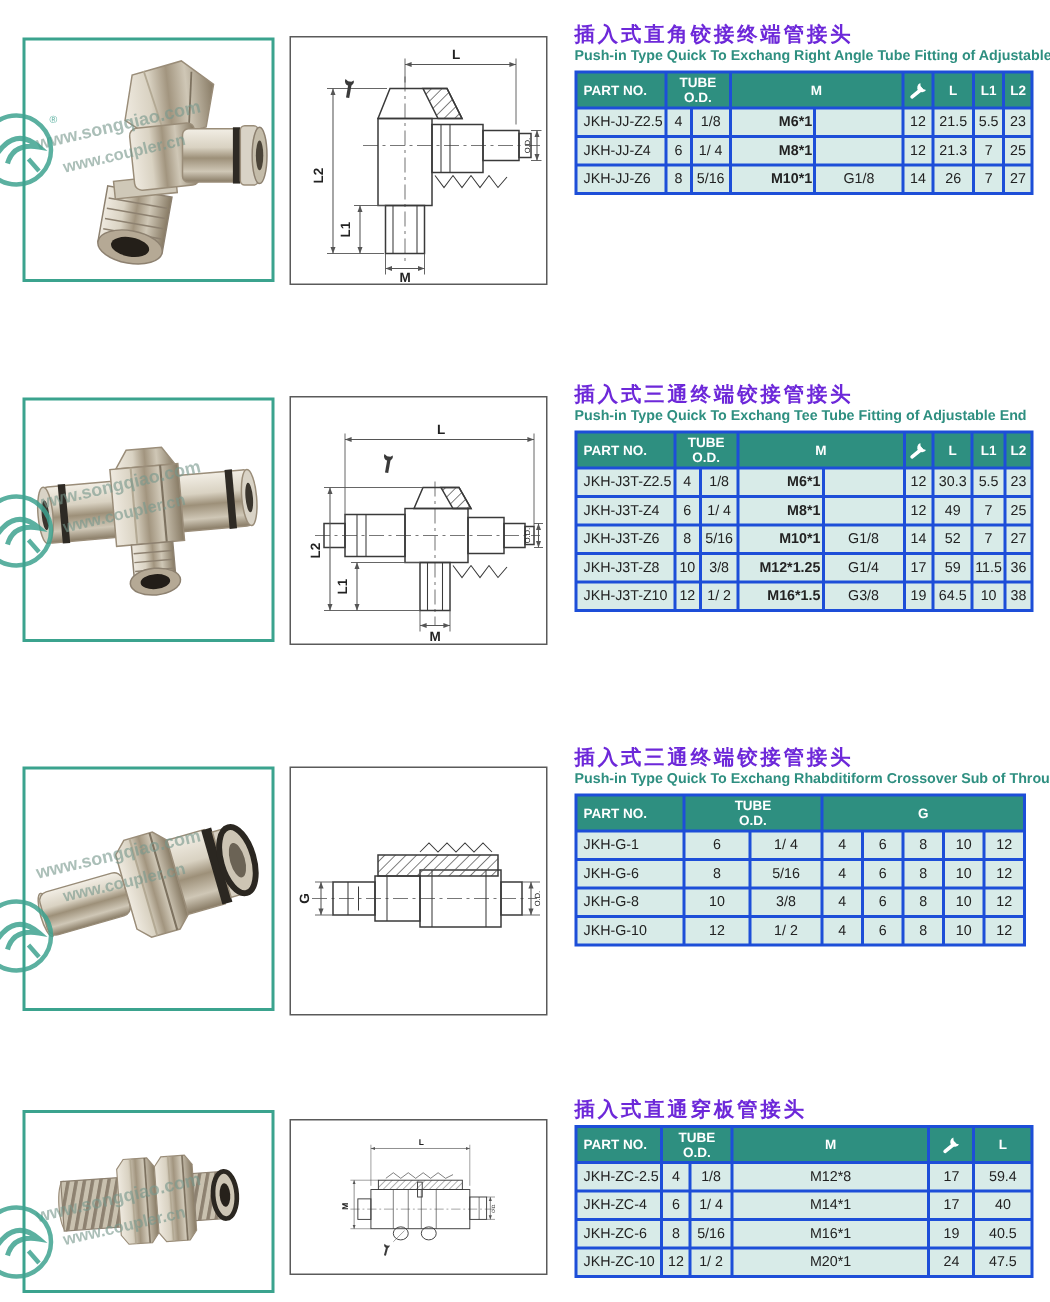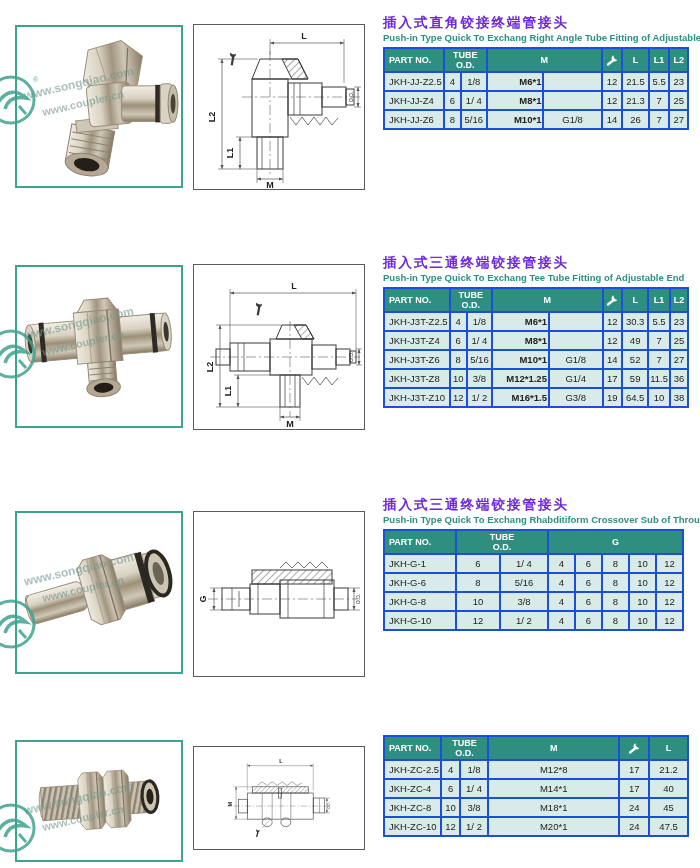--- a/index.html
+++ b/index.html
@@ -659,20 +659,21 @@
         <line class="dim" x1="162" y1="82" x2="162" y2="106" marker-start="url(#m4)" marker-end="url(#m4)"></line>
         <text class="dlabel-sm" transform="rotate(-90 167 94)" x="167" y="94" text-anchor="middle">O.D.</text>
         <line class="ext" x1="58" y1="130" x2="70" y2="118"></line>
         <g transform="translate(44,136) rotate(-30)">
           <line x1="0" y1="10" x2="7" y2="3" stroke="#3a3a3a" stroke-width="2.2"></line>
           <path d="M6,-1 a3,3 0 1,0 4,4 l-1.8,-0.3 -1.6,-1.6 z" fill="#3a3a3a"></path>
         </g>
       </svg>
     </div>
     <div class="right">
+      <div class="title-cn">插入式直通穿板管接头</div>
       <table class="t4">
         <colgroup>
             <col style="width:50px">
             <col style="width:17px">
             <col style="width:26px">
             <col style="width:131px">
             <col style="width:28px">
             <col style="width:37px">
           </colgroup>
         <thead>
@@ -690,37 +691,37 @@
             <th>L</th>
           </tr>
         </thead>
         <tbody>
             <tr>
               <td>JKH-ZC-2.5</td>
               <td>4</td>
               <td>1/8</td>
               <td>M12*8</td>
               <td>17</td>
-              <td>21.2</td>
+              <td>59.4</td>
             </tr>
             <tr>
               <td>JKH-ZC-4</td>
               <td>6</td>
               <td>1/ 4</td>
               <td>M14*1</td>
               <td>17</td>
               <td>40</td>
             </tr>
             <tr>
-              <td>JKH-ZC-8</td>
-              <td>10</td>
-              <td>3/8</td>
-              <td>M18*1</td>
-              <td>24</td>
-              <td>45</td>
+              <td>JKH-ZC-6</td>
+              <td>8</td>
+              <td>5/16</td>
+              <td>M16*1</td>
+              <td>19</td>
+              <td>40.5</td>
             </tr>
             <tr>
               <td>JKH-ZC-10</td>
               <td>12</td>
               <td>1/ 2</td>
               <td>M20*1</td>
               <td>24</td>
               <td>47.5</td>
             </tr>
           </tbody>

